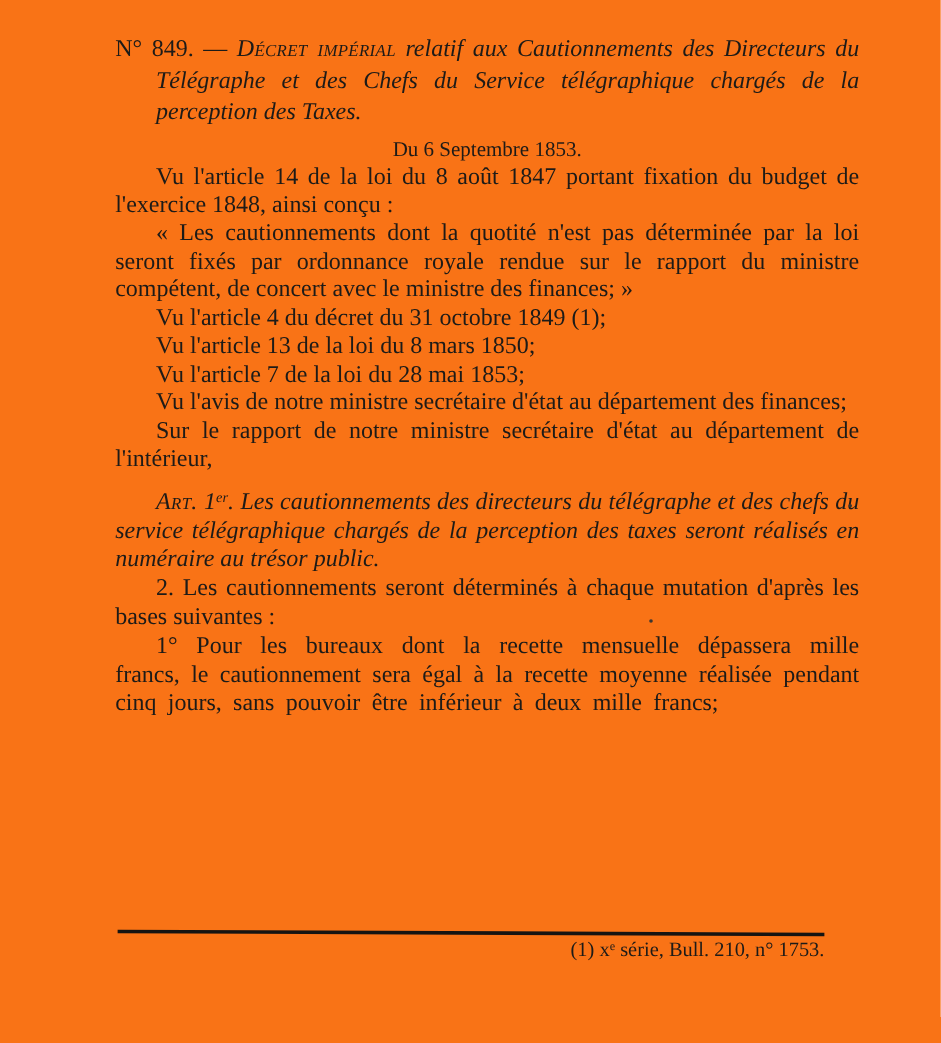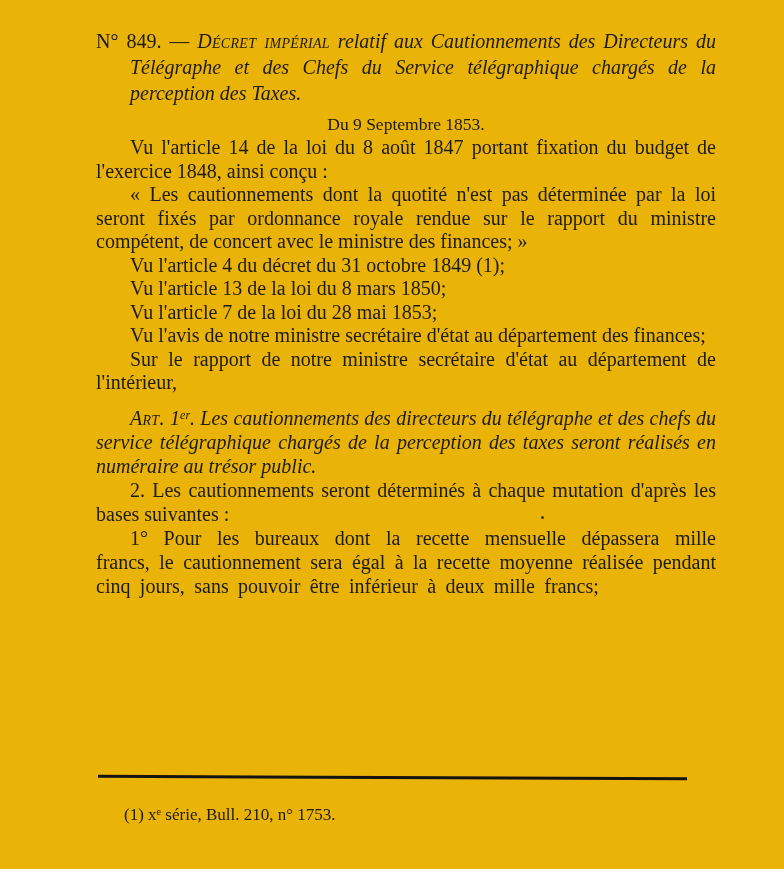--- a/index.html
+++ b/index.html
@@ -4,21 +4,21 @@
 <style>
   html, body {
     margin: 0;
     padding: 0;
     background: #fdfdfc;
   }
   .page {
     position: relative;
     width: 784px;
     height: 869px;
-    background: #eab308;
+    background: #f97316;
     overflow: hidden;
     font-family: "Liberation Serif", "DejaVu Serif", serif;
     color: #1d1b18;
   }
   .content {
     position: absolute;
     left: 96px;
     top: 28px;
     width: 620px;
     text-align: justify;
@@ -59,46 +59,46 @@
     left: 98px;
     top: 776px;
     width: 589px;
   }
   .footnote-separator {
     width: 100%;
     border-top: 3px solid #161412;
     transform: rotate(0.25deg);
   }
   .footnote-text {
-    margin: 25px 0 0 0;
+    margin: 2px 0 0 0;
     padding-left: 26px;
     font-size: 17px;
     line-height: 21px;
-    text-align: left;
+    text-align: right;
   }
   .speck {
     position: absolute;
     width: 3px;
     height: 3px;
     border-radius: 50%;
     background: #3a3631;
   }
 </style>
 </head>
 <body>
 
 <div class="page">
 
   <div class="content">
 
     <p class="heading">
       <span class="roman">N° 849. — </span><span class="sc">Décret impérial</span><span> relatif aux Cautionnements des Directeurs du Télégraphe et des Chefs du Service télégraphique chargés de la perception des Taxes.</span>
     </p>
 
-    <p class="date-line">Du 9 Septembre 1853.</p>
+    <p class="date-line">Du 6 Septembre 1853.</p>
 
 
     <div class="recitals">
       <p>Vu l'article 14 de la loi du 8 août 1847 portant fixation du budget de l'exercice 1848, ainsi conçu :</p>
       <p>« Les cautionnements dont la quotité n'est pas déterminée par la loi seront fixés par ordonnance royale rendue sur le rapport du ministre compétent, de concert avec le ministre des finances; »</p>
       <p>Vu l'article 4 du décret du 31 octobre 1849 (1);</p>
       <p>Vu l'article 13 de la loi du 8 mars 1850;</p>
       <p>Vu l'article 7 de la loi du 28 mai 1853;</p>
       <p>Vu l'avis de notre ministre secrétaire d'état au département des finances;</p>
       <p>Sur le rapport de notre ministre secrétaire d'état au département de l'intérieur,</p>

